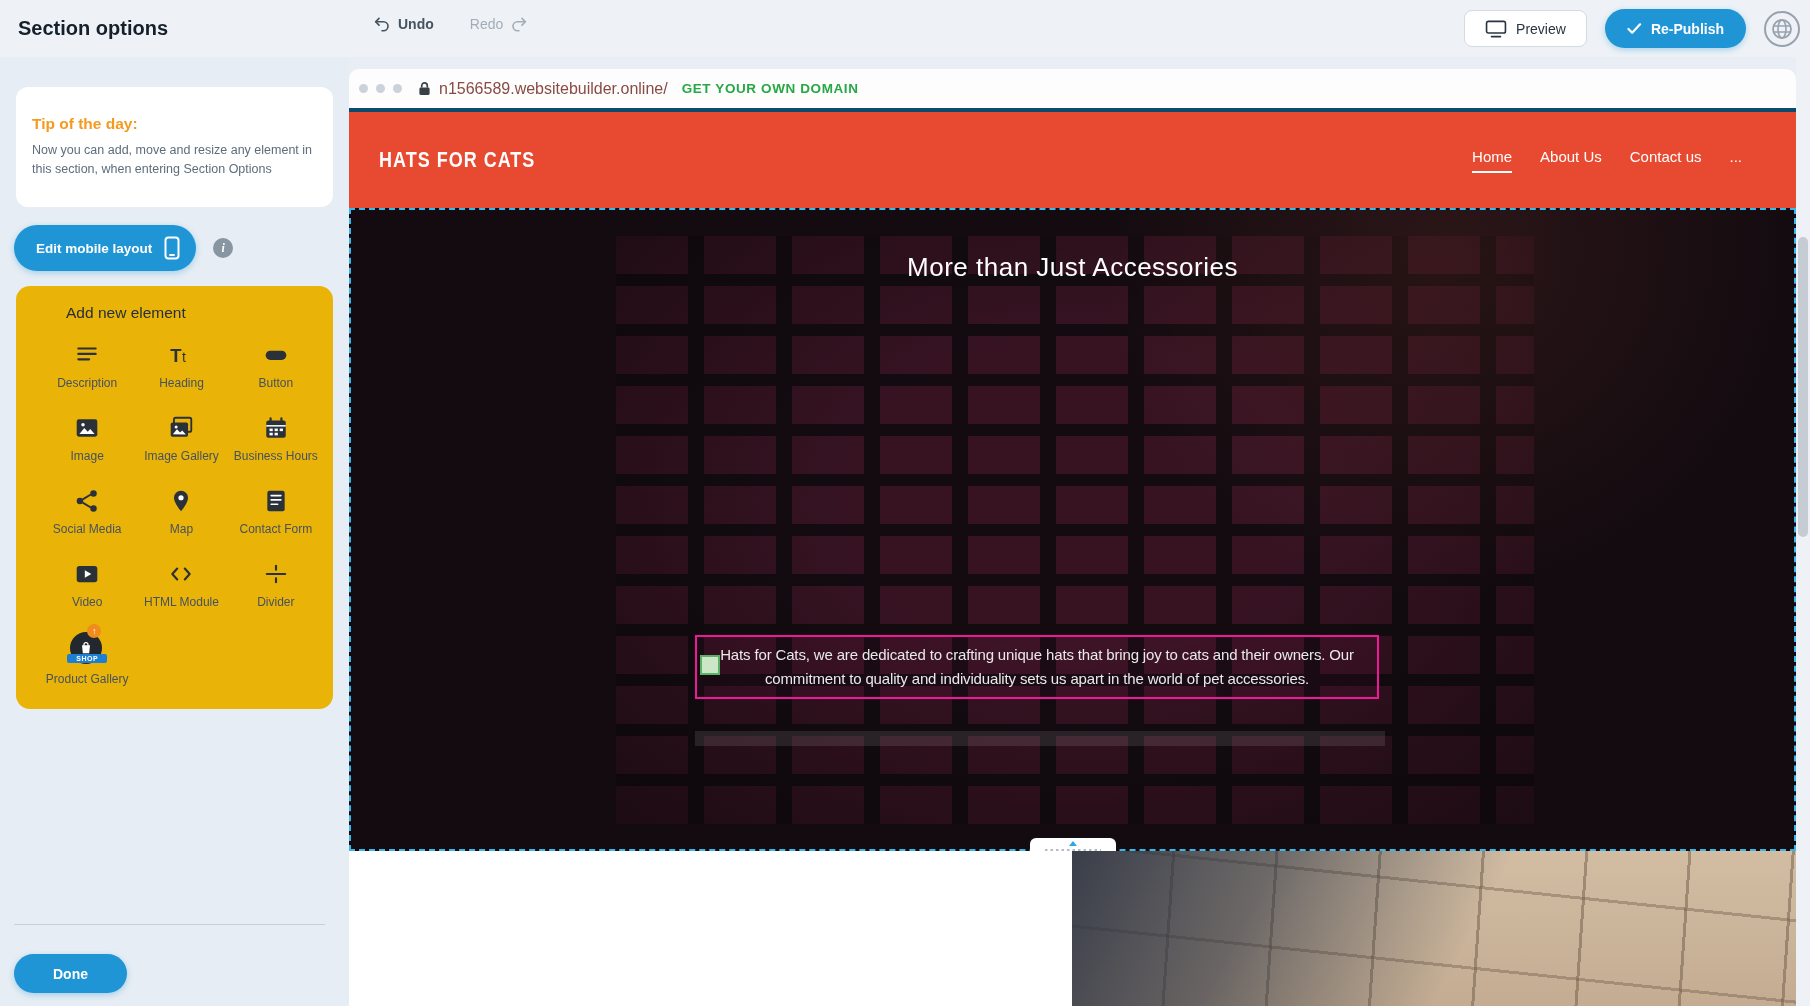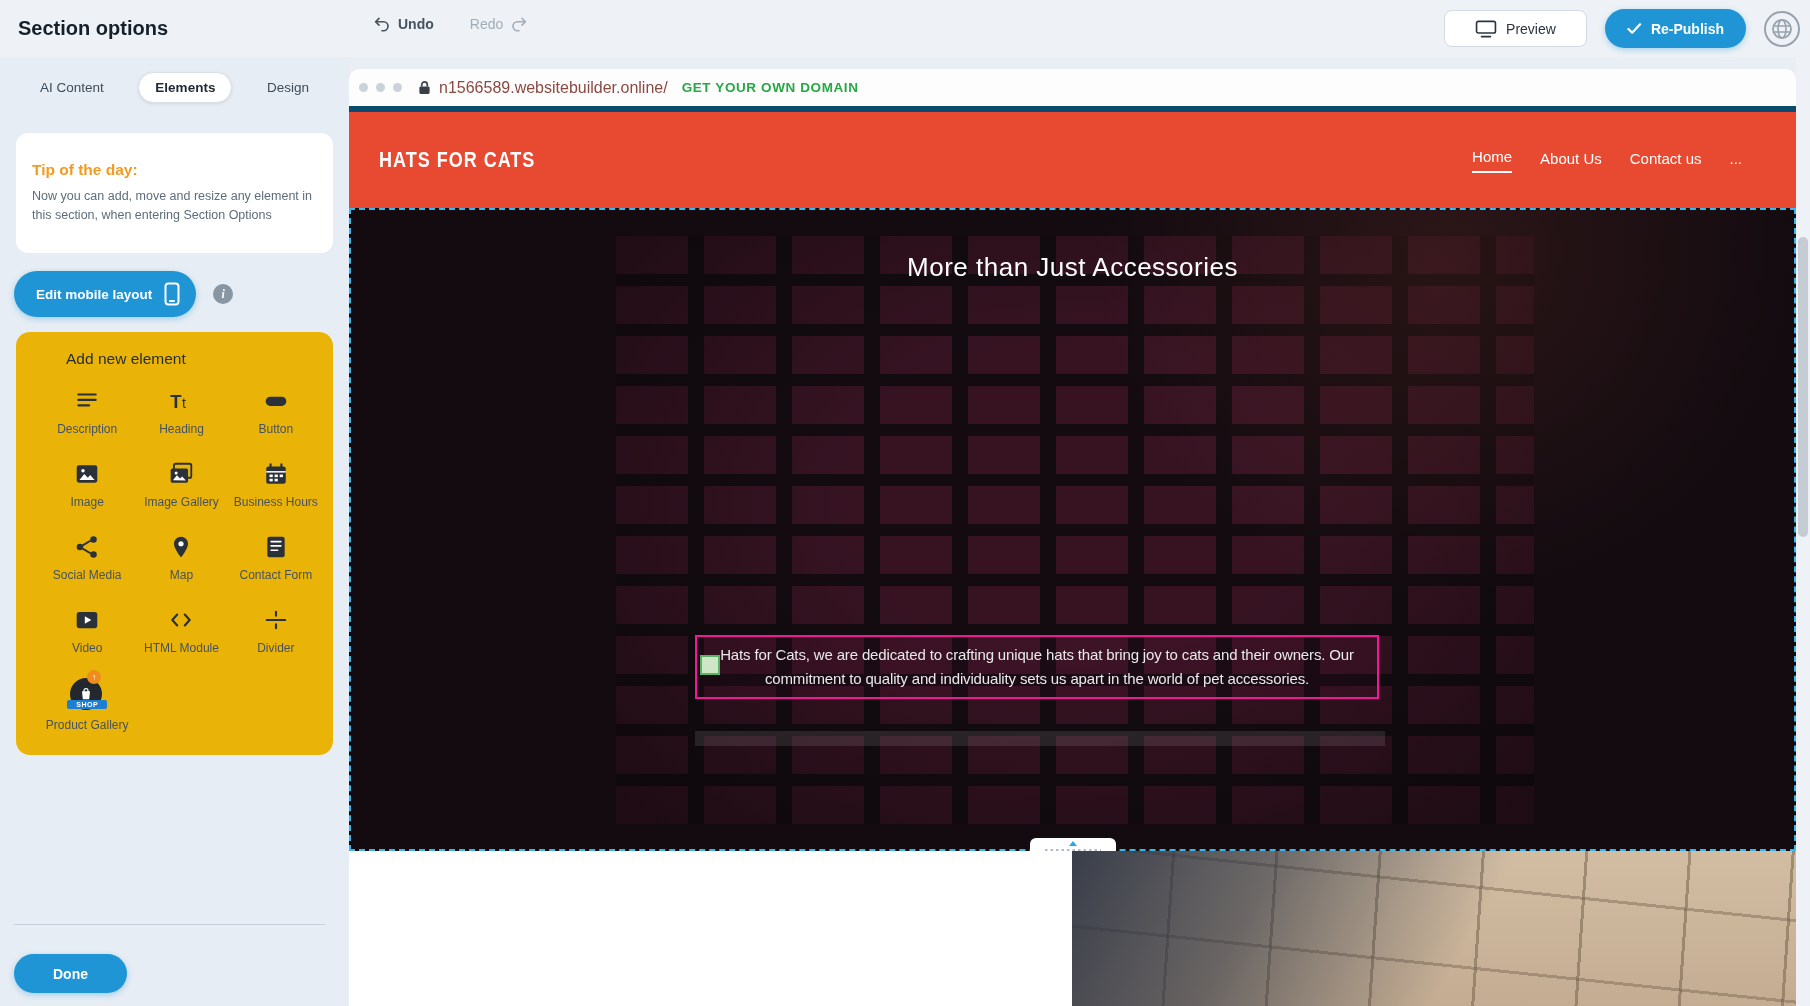--- a/index.html
+++ b/index.html
@@ -7,21 +7,21 @@
   body { font-family:"Liberation Sans","DejaVu Sans",sans-serif; background:#e9eef4; }
   #app { position:relative; width:1810px; height:1006px; background:#e9eef4; }
 
   
   .topbar { position:absolute; left:0; top:0; width:1810px; height:57px; background:#eef2f6; }
   .topbar-title { position:absolute; left:18px; top:17px; font-size:20px; font-weight:700; color:#15202b; }
   .undoredo { position:absolute; left:373px; top:15px; display:flex; gap:36px; align-items:center; }
   .ur-btn { display:flex; align-items:center; gap:7px; font-size:14px; font-weight:700; color:#46525f; cursor:pointer; }
   .ur-btn.disabled { color:#a3adb8; font-weight:400; }
   .top-right { position:absolute; right:10px; top:9px; display:flex; align-items:center; gap:18px; }
-  .btn-preview { display:flex; align-items:center; gap:9px; height:37px; padding:0 30px; background:#fff; border:1px solid #d3dae1; border-radius:8px; font-size:14px; color:#2a3540; cursor:pointer; }
+  .btn-preview { display:flex; align-items:center; gap:9px; height:37px; padding:0 20px; background:#fff; border:1px solid #d3dae1; border-radius:8px; font-size:14px; color:#2a3540; cursor:pointer; }
   .btn-republish { display:flex; align-items:center; gap:9px; height:39px; padding:5px 22px; background:#2095d6; border-radius:20px; font-size:14px; font-weight:700; color:#fff; cursor:pointer; box-shadow:0 2px 6px rgba(32,149,214,.35); }
   .globe-btn { width:36px; height:36px; border-radius:50%; border:2px solid #97a2ae; display:flex; align-items:center; justify-content:center; background:#eef2f6; cursor:pointer; }
 
   
   .sidebar { position:absolute; left:0; top:57px; width:349px; height:949px; background:#e7edf4; }
   .tabs { display:flex; justify-content:space-between; align-items:center; margin:15px 24px 0 24px; }
   .tab { height:31px; padding:0 16px; display:flex; align-items:center; border-radius:16px; font-size:13.5px; color:#3f4c59; cursor:pointer; }
   .tab.active { background:#fff; border:1px solid #d9e0e7; font-weight:700; color:#1d2935; box-shadow:0 1px 3px rgba(40,60,80,.12); }
   .tip-card { margin:30px 16px 0 16px; background:#fff; border-radius:12px; padding:28px 16px; }
   .tip-title { color:#f59a1f; font-weight:700; font-size:15.5px; margin-bottom:8px; }
@@ -37,30 +37,30 @@
   .el-label { font-size:12px; color:#46525e; text-align:center; line-height:15px; }
   .pg-wrap { position:relative; width:34px; height:34px; }
   .pg-circle { width:32px; height:32px; border-radius:50%; background:#22282e; display:flex; align-items:center; justify-content:center; }
   .pg-ribbon { position:absolute; left:-3px; right:-3px; bottom:3px; background:#1d7fd1; color:#fff; font-size:7px; font-weight:700; text-align:center; border-radius:2px; letter-spacing:.5px; padding:1px 0; }
   .pg-badge { position:absolute; top:-8px; right:3px; width:14px; height:14px; border-radius:50%; background:#f08b1d; color:#fff; font-size:9px; display:flex; align-items:center; justify-content:center; font-weight:700; }
   .side-hr { position:absolute; left:14px; top:867px; width:311px; border-top:1px solid #c7d0da; }
   .btn-done { position:absolute; left:14px; bottom:13px; width:113px; height:39px; background:#2095d6; border-radius:20px; color:#fff; font-size:14px; font-weight:700; display:flex; align-items:center; justify-content:center; cursor:pointer; box-shadow:0 2px 6px rgba(32,149,214,.35); }
 
   
   .canvas { position:absolute; left:349px; top:69px; width:1447px; height:937px; }
-  .browser-bar { position:absolute; left:0; top:0; width:1447px; height:43px; background:#fdfdfe; border-radius:10px 10px 0 0; border-bottom:6px solid #0c4a6e; display:flex; align-items:center; }
+  .browser-bar { position:absolute; left:0; top:0; width:1447px; height:43px; background:#fdfdfe; border-radius:10px 10px 0 0; border-bottom:4px solid #0c4a6e; display:flex; align-items:center; }
   .win-dots { display:flex; gap:8px; margin-left:10px; }
   .win-dots i { width:9px; height:9px; border-radius:50%; background:#ccd2da; }
   .lock { margin-left:16px; }
   .url-text { margin-left:8px; font-size:16px; color:#8a4a42; }
   .domain-link { margin-left:14px; font-size:13.5px; font-weight:700; color:#27a844; letter-spacing:.6px; cursor:pointer; }
 
   .site-header { position:absolute; left:0; top:43px; width:1447px; height:96px; background:#e84a31; display:flex; align-items:center;gap:22px; }
   .site-logo { margin-left:30px; color:#fff; font-weight:700; font-size:18px; letter-spacing:1px; transform:scaleY(1.18); transform-origin:left center; }
-  .site-nav { margin-left:auto; margin-right:54px; display:flex; align-items:flex-end; gap:28px; }
+  .site-nav { margin-left:auto; margin-right:54px; display:flex; align-items:flex-start; gap:28px; }
   .nav-item { color:#fff; font-size:15px; padding-bottom:6px; cursor:pointer; }
   .nav-item.active { border-bottom:2px solid #fff; }
 
   .hero { position:absolute; left:0; top:139px; width:1447px; height:643px; background:#130b10; border:2px dashed #39b7ec; overflow:visible; }
   .hero-grid { position:absolute; left:265px; top:26px; width:918px; height:588px;
     background-image:
       repeating-linear-gradient(180deg, rgba(19,11,16,0) 0px, rgba(19,11,16,0) 38px, #130b10 38px, #130b10 50px),
       repeating-linear-gradient(90deg, #371322 0px, #371322 72px, #130b10 72px, #130b10 88px);
   }
   .hero-grid::after { content:""; position:absolute; inset:0;
@@ -143,25 +143,20 @@
               <circle cx="12" cy="12" r="9" fill="none" stroke="#97a2ae" stroke-width="1.8"></circle>
               <ellipse cx="12" cy="12" rx="4" ry="9" fill="none" stroke="#97a2ae" stroke-width="1.6"></ellipse>
               <path d="M3.5 9h17M3.5 15h17" stroke="#97a2ae" stroke-width="1.6"></path>
             </svg>
         </span>
       </div>
     </div>
   </div>
 
   <div class="sidebar">
-    <div class="tabs">
-      <div class="tab">AI Content</div>
-      <div class="tab active">Elements</div>
-      <div class="tab">Design</div>
-    </div>
 
     <div class="tip-card">
       <div class="tip-title">Tip of the day:</div>
       <div class="tip-body">Now you can add, move and resize any element in this section, when entering Section Options</div>
     </div>
 
     <div class="edit-row">
       <div class="btn-edit-mobile">
         <span>Edit mobile layout</span>
         <span>

